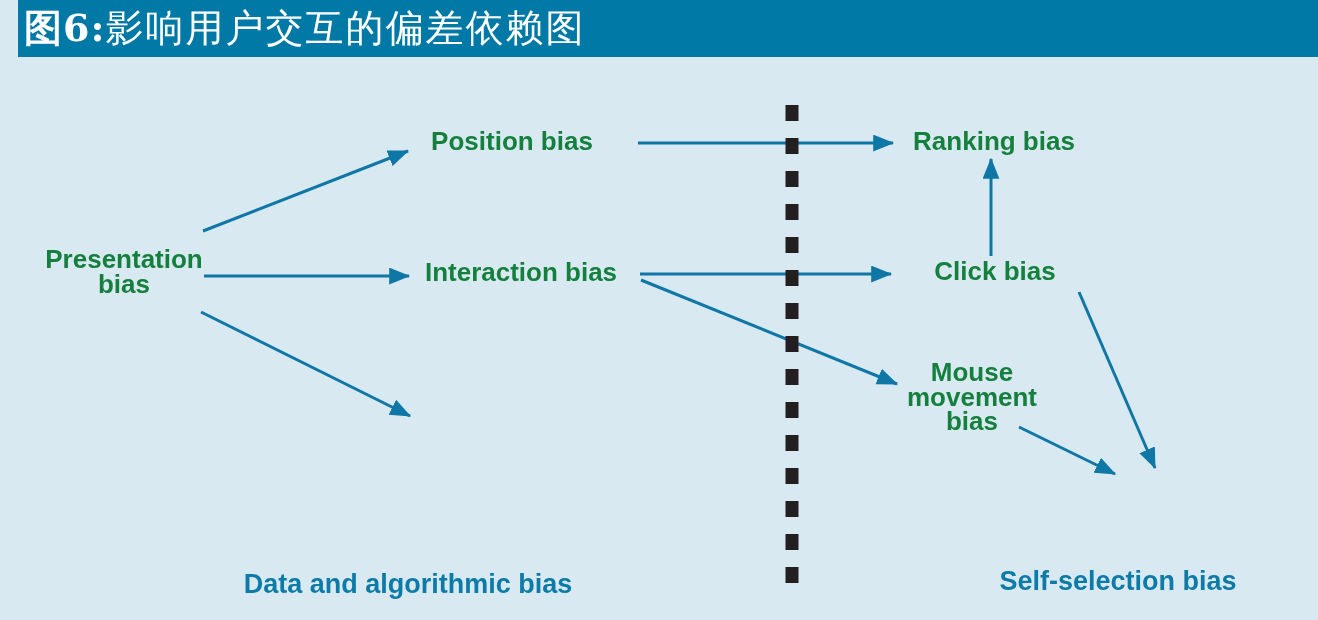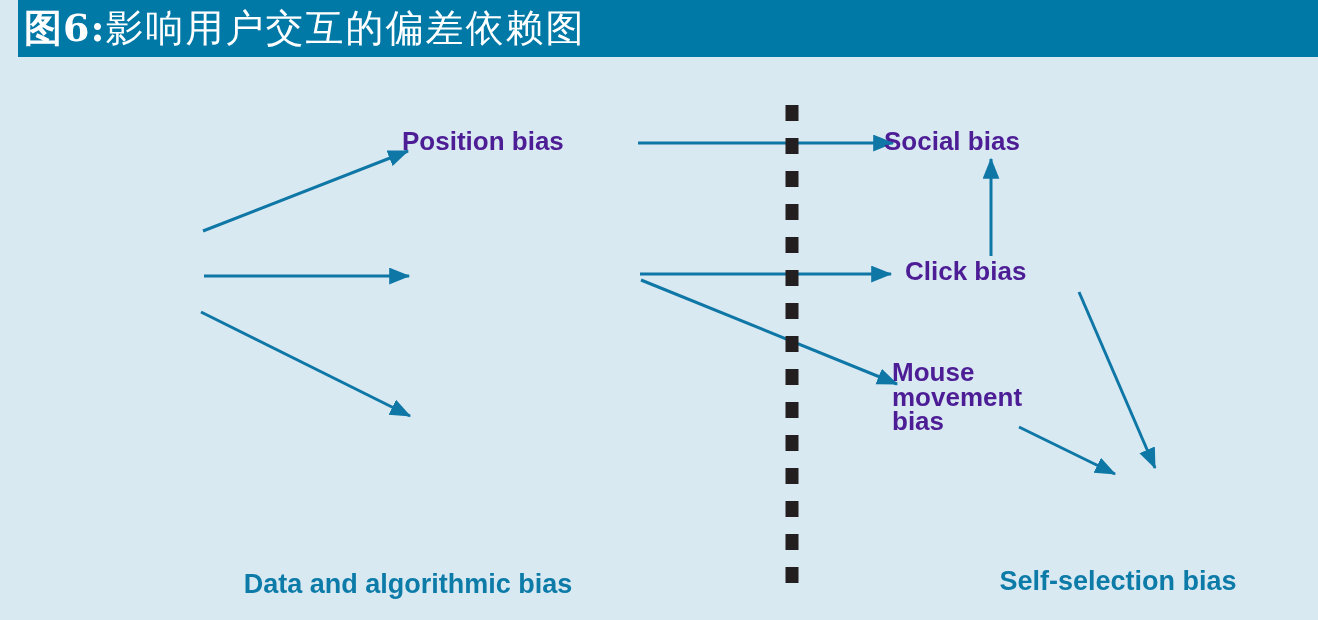--- a/index.html
+++ b/index.html
@@ -45,25 +45,25 @@
   svg.wires {
     position: absolute;
     left: 0; top: 0;
     width: 1318px;
     height: 620px;
     pointer-events: none;
   }
   .node {
     position: absolute;
     transform: translate(-50%, -50%);
-    color: #4c1d95;
+    color: #15803d;
     font-weight: bold;
     font-size: 26px;
     line-height: 0.95;
-    text-align: left;
+    text-align: center;
     white-space: normal;
   }
   .section-label {
     position: absolute;
     transform: translate(-50%, -50%);
     color: #0d7ba8;
     font-weight: bold;
     font-size: 27px;
     white-space: nowrap;
     text-align: center;
@@ -101,26 +101,28 @@
         <line x1="638" y1="143" x2="893" y2="143" stroke="#0f77a6" stroke-width="3" marker-end="url(#arrowhead)"></line>
         <line x1="640" y1="274" x2="891" y2="274" stroke="#0f77a6" stroke-width="3" marker-end="url(#arrowhead)"></line>
         <line x1="641" y1="280" x2="897" y2="384" stroke="#0f77a6" stroke-width="3" marker-end="url(#arrowhead)"></line>
         <line x1="991" y1="256" x2="991" y2="159" stroke="#0f77a6" stroke-width="3" marker-end="url(#arrowhead)"></line>
         <line x1="1079" y1="292" x2="1155" y2="468" stroke="#0f77a6" stroke-width="3" marker-end="url(#arrowhead)"></line>
         <line x1="1019" y1="427" x2="1115" y2="474" stroke="#0f77a6" stroke-width="3" marker-end="url(#arrowhead)"></line>
       </g>
     <line id="divider-line" stroke="#231f20" stroke-width="13" stroke-dasharray="16 17" stroke-linecap="butt" x1="792" x2="792" y1="105" y2="600"></line>
   </svg>
 
+  <div class="node" style="left:124px; top:272px; width:200px;">Presentation bias</div>
 
   <div class="node" style="left:512px; top:141px; width:220px;">Position bias</div>
 
+  <div class="node" style="left:521px; top:272px; width:260px;">Interaction bias</div>
 
 
-  <div class="node" style="left:994px; top:141px; width:220px;">Social bias</div>
+  <div class="node" style="left:994px; top:141px; width:220px;">Ranking bias</div>
 
   <div class="node" style="left:972px; top:397px; width:160px;">Mouse movement bias</div>
 
   <div class="node" style="left:995px; top:271px; width:180px;">Click bias</div>
 
 
   <div class="section-label" style="left:408px; top:584px;">Data and algorithmic bias</div>
 
   <div class="section-label" style="left:1118px; top:581px;">Self-selection bias</div>
 

